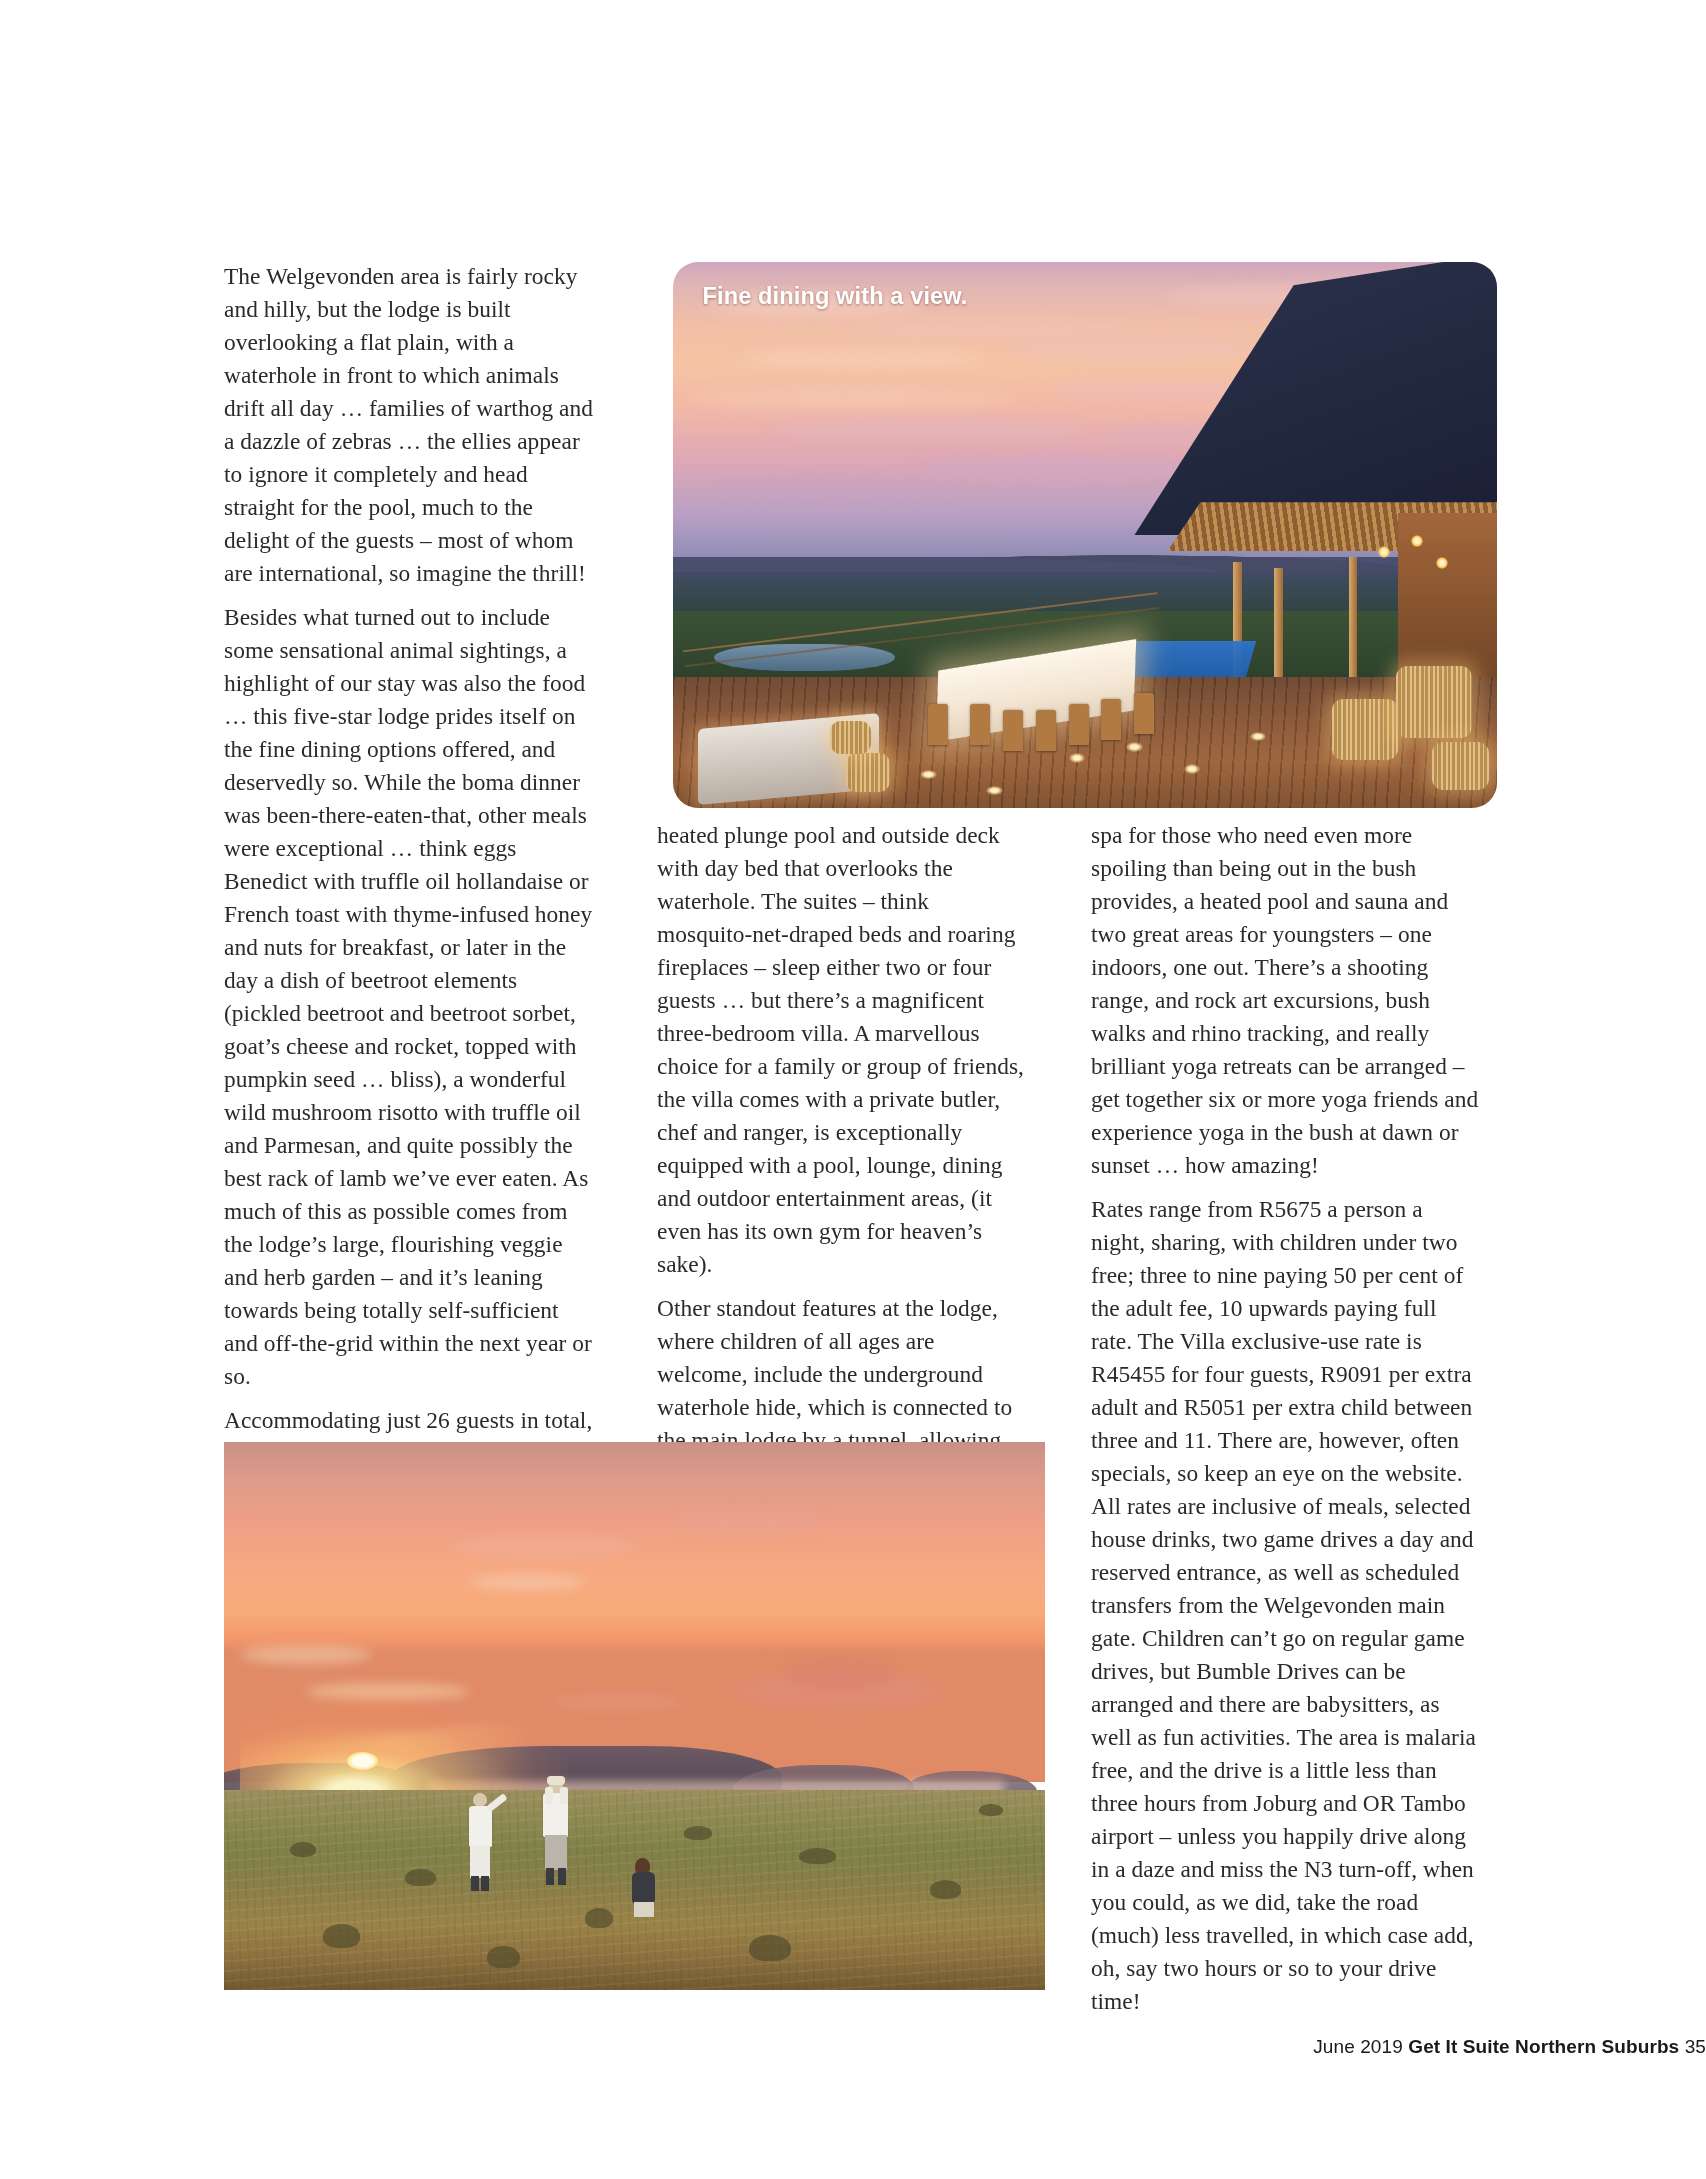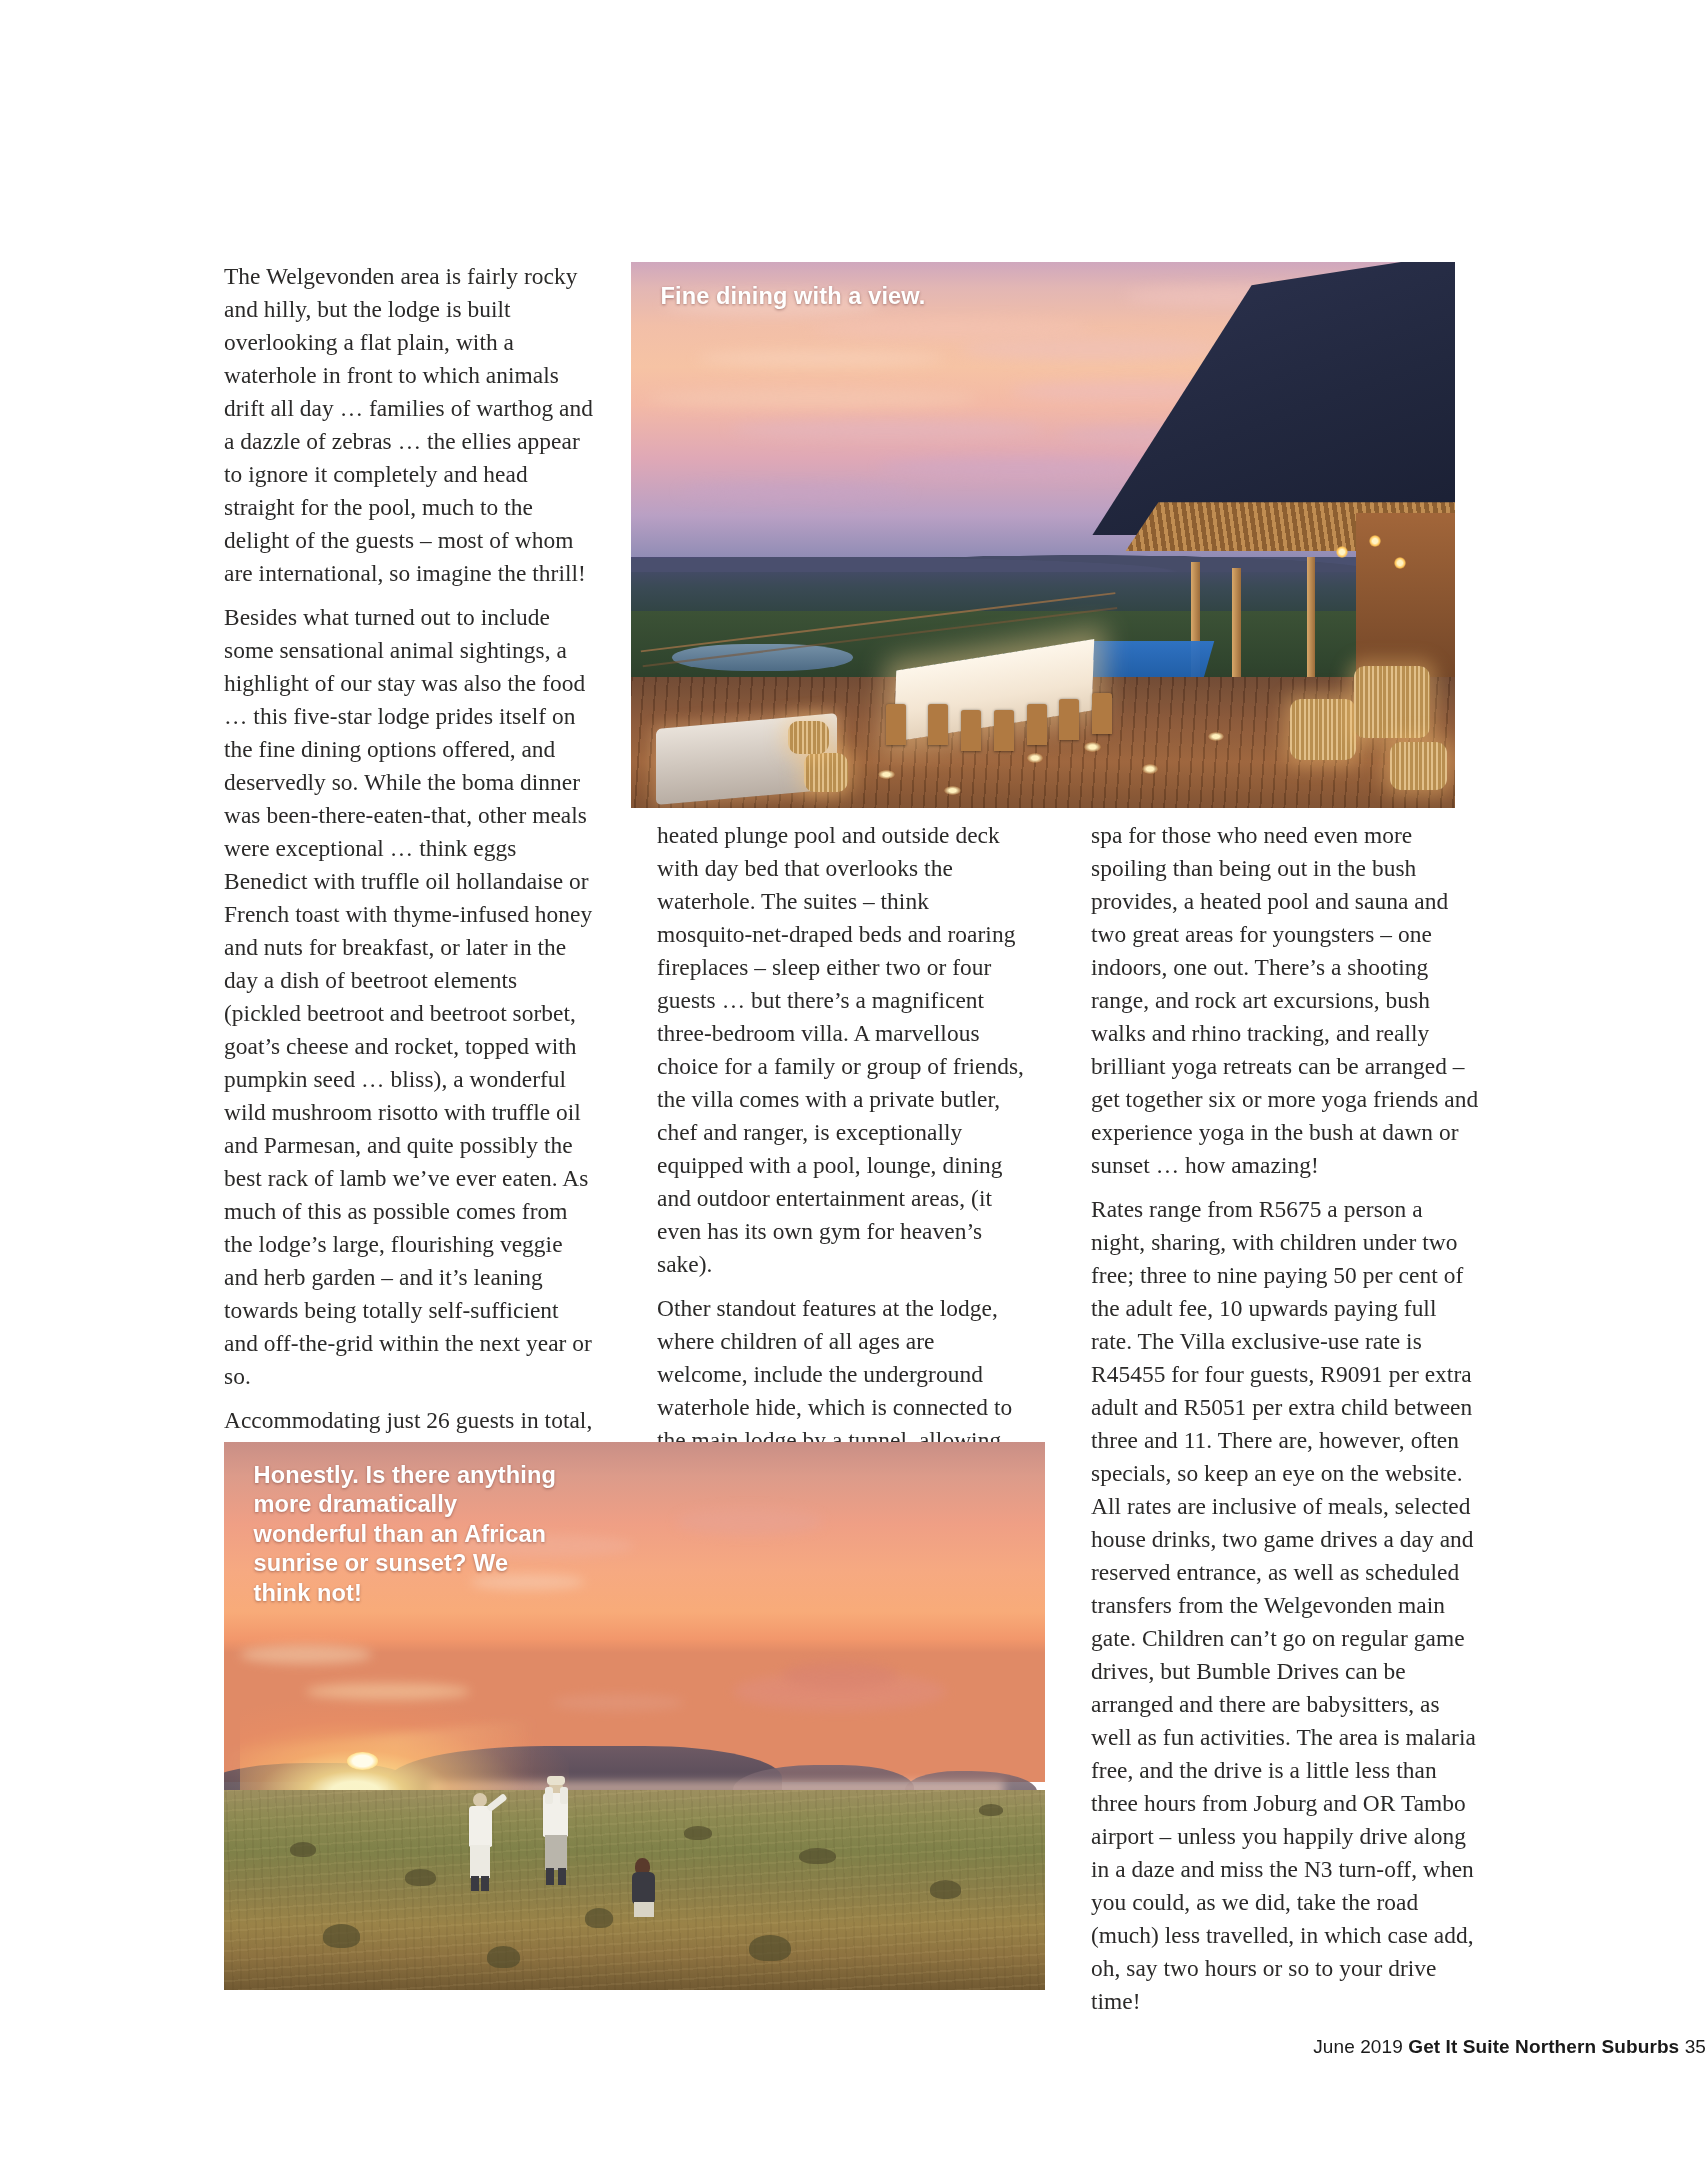--- a/index.html
+++ b/index.html
@@ -26,21 +26,21 @@
   .body-text p:last-child{margin-bottom:0;}
 
   
   .col{position:absolute;}
   #col1{left:224px;top:260px;width:373px;}
   #col2{left:657px;top:819px;width:373px;}
   #col3{left:1091px;top:819px;width:389px;}
 
   
   .photo{position:absolute;overflow:hidden;}
-  #photo-dining{left:631px;top:262px;width:824px;height:546px;}
+  #photo-dining{left:673px;top:262px;width:824px;height:546px;border-radius:25px;}
   #photo-sunset{left:224px;top:1442px;width:821px;height:548px;}
 
   .caption{
     position:absolute;
     z-index:6;
     color:#ffffff;
     font-weight:700;
     font-size:23.6px;
     line-height:29.5px;
     letter-spacing:0.1px;
@@ -381,21 +381,20 @@
       <div class="p-legs p-dark" style="left:10px;top:92px;width:8.3px;height:16.6px;"></div>
       <div class="p-legs p-dark" style="left:22px;top:92px;width:8.3px;height:16.6px;"></div>
     </div>
 
     <div class="person" style="left:49%;top:76%;width:35px;height:66px;">
       <div class="p-head" style="left:9.2px;top:0;width:14.8px;height:16.6px;background:#5a3a2c;border-radius:50% 50% 40% 40%;"></div>
       <div class="p-body p-dark" style="left:5.5px;top:14px;width:23px;height:33px;border-radius:5.5px;"></div>
       <div class="p-legs" style="left:7.4px;top:44px;width:20px;height:14.8px;background:#d9d4c6;"></div>
     </div>
 
-    <div class="caption" id="caption-sunset">Honestly. Is there anything more dramatically wonderful than an African sunrise or sunset? We think not!</div>
   </div>
 
 
   <div id="footer">
     <span>June 2019 </span><span class="bold">Get It Suite Northern Suburbs</span><span> 35</span>
   </div>
 
 </div>
 
 

